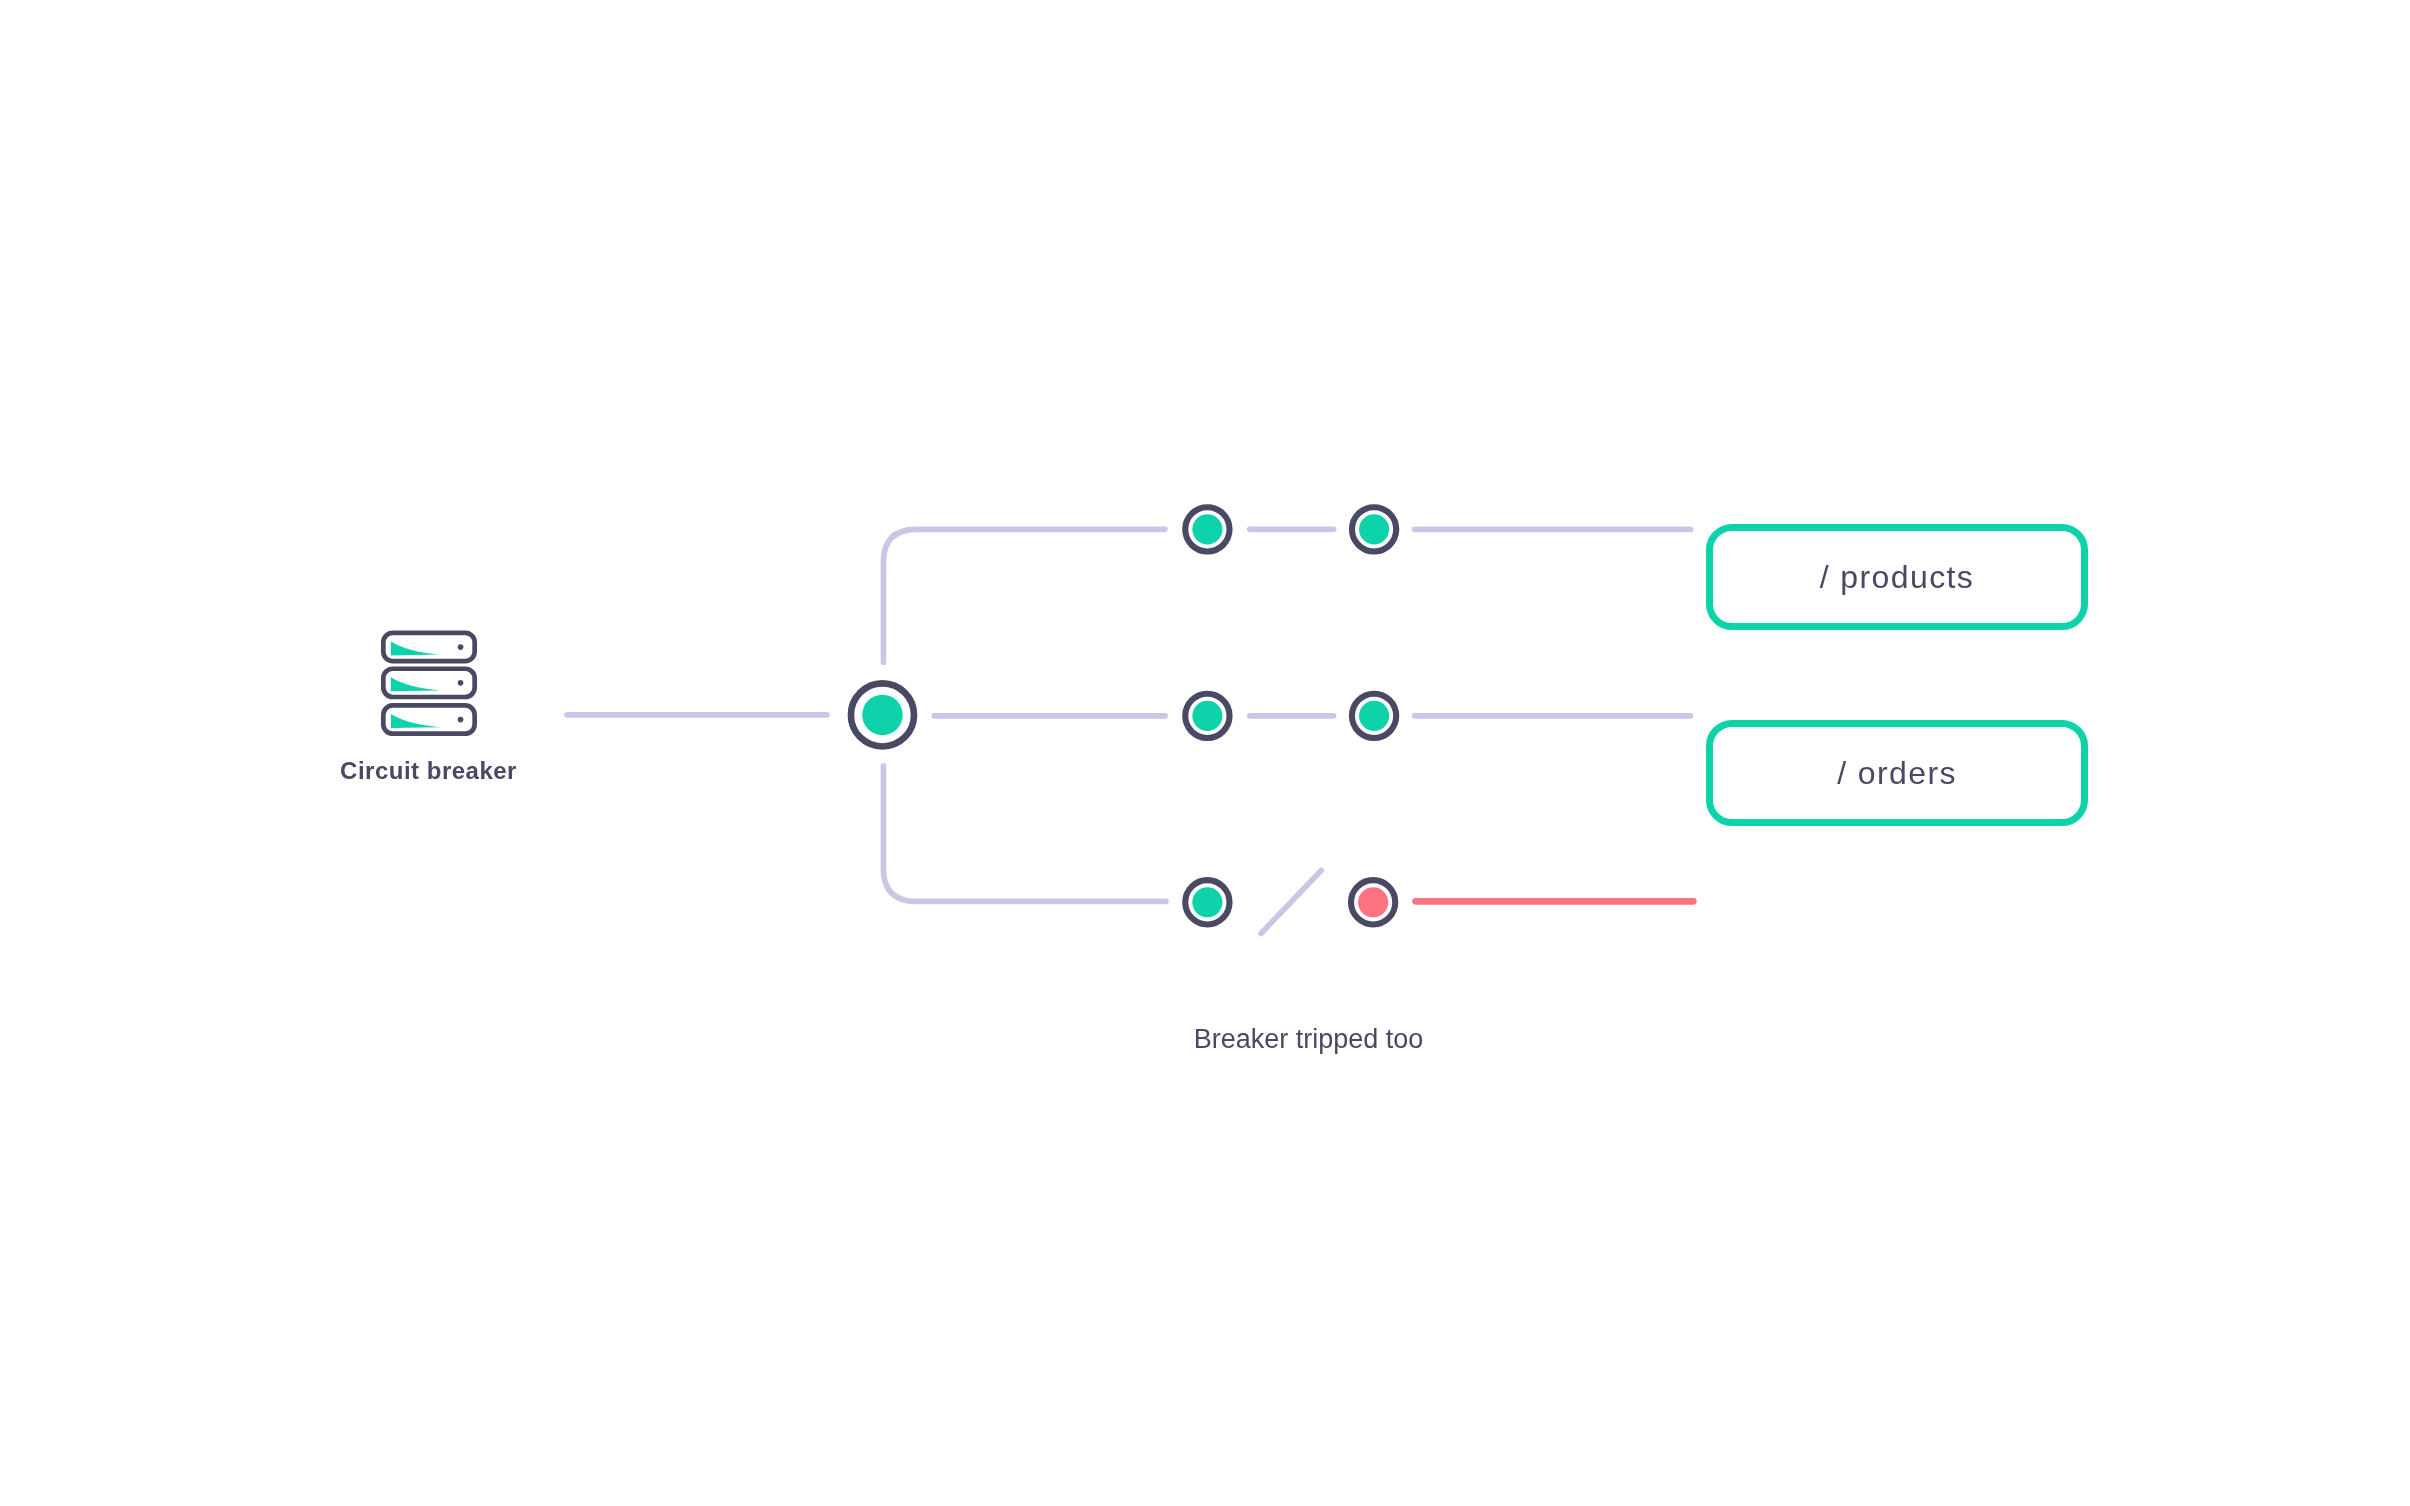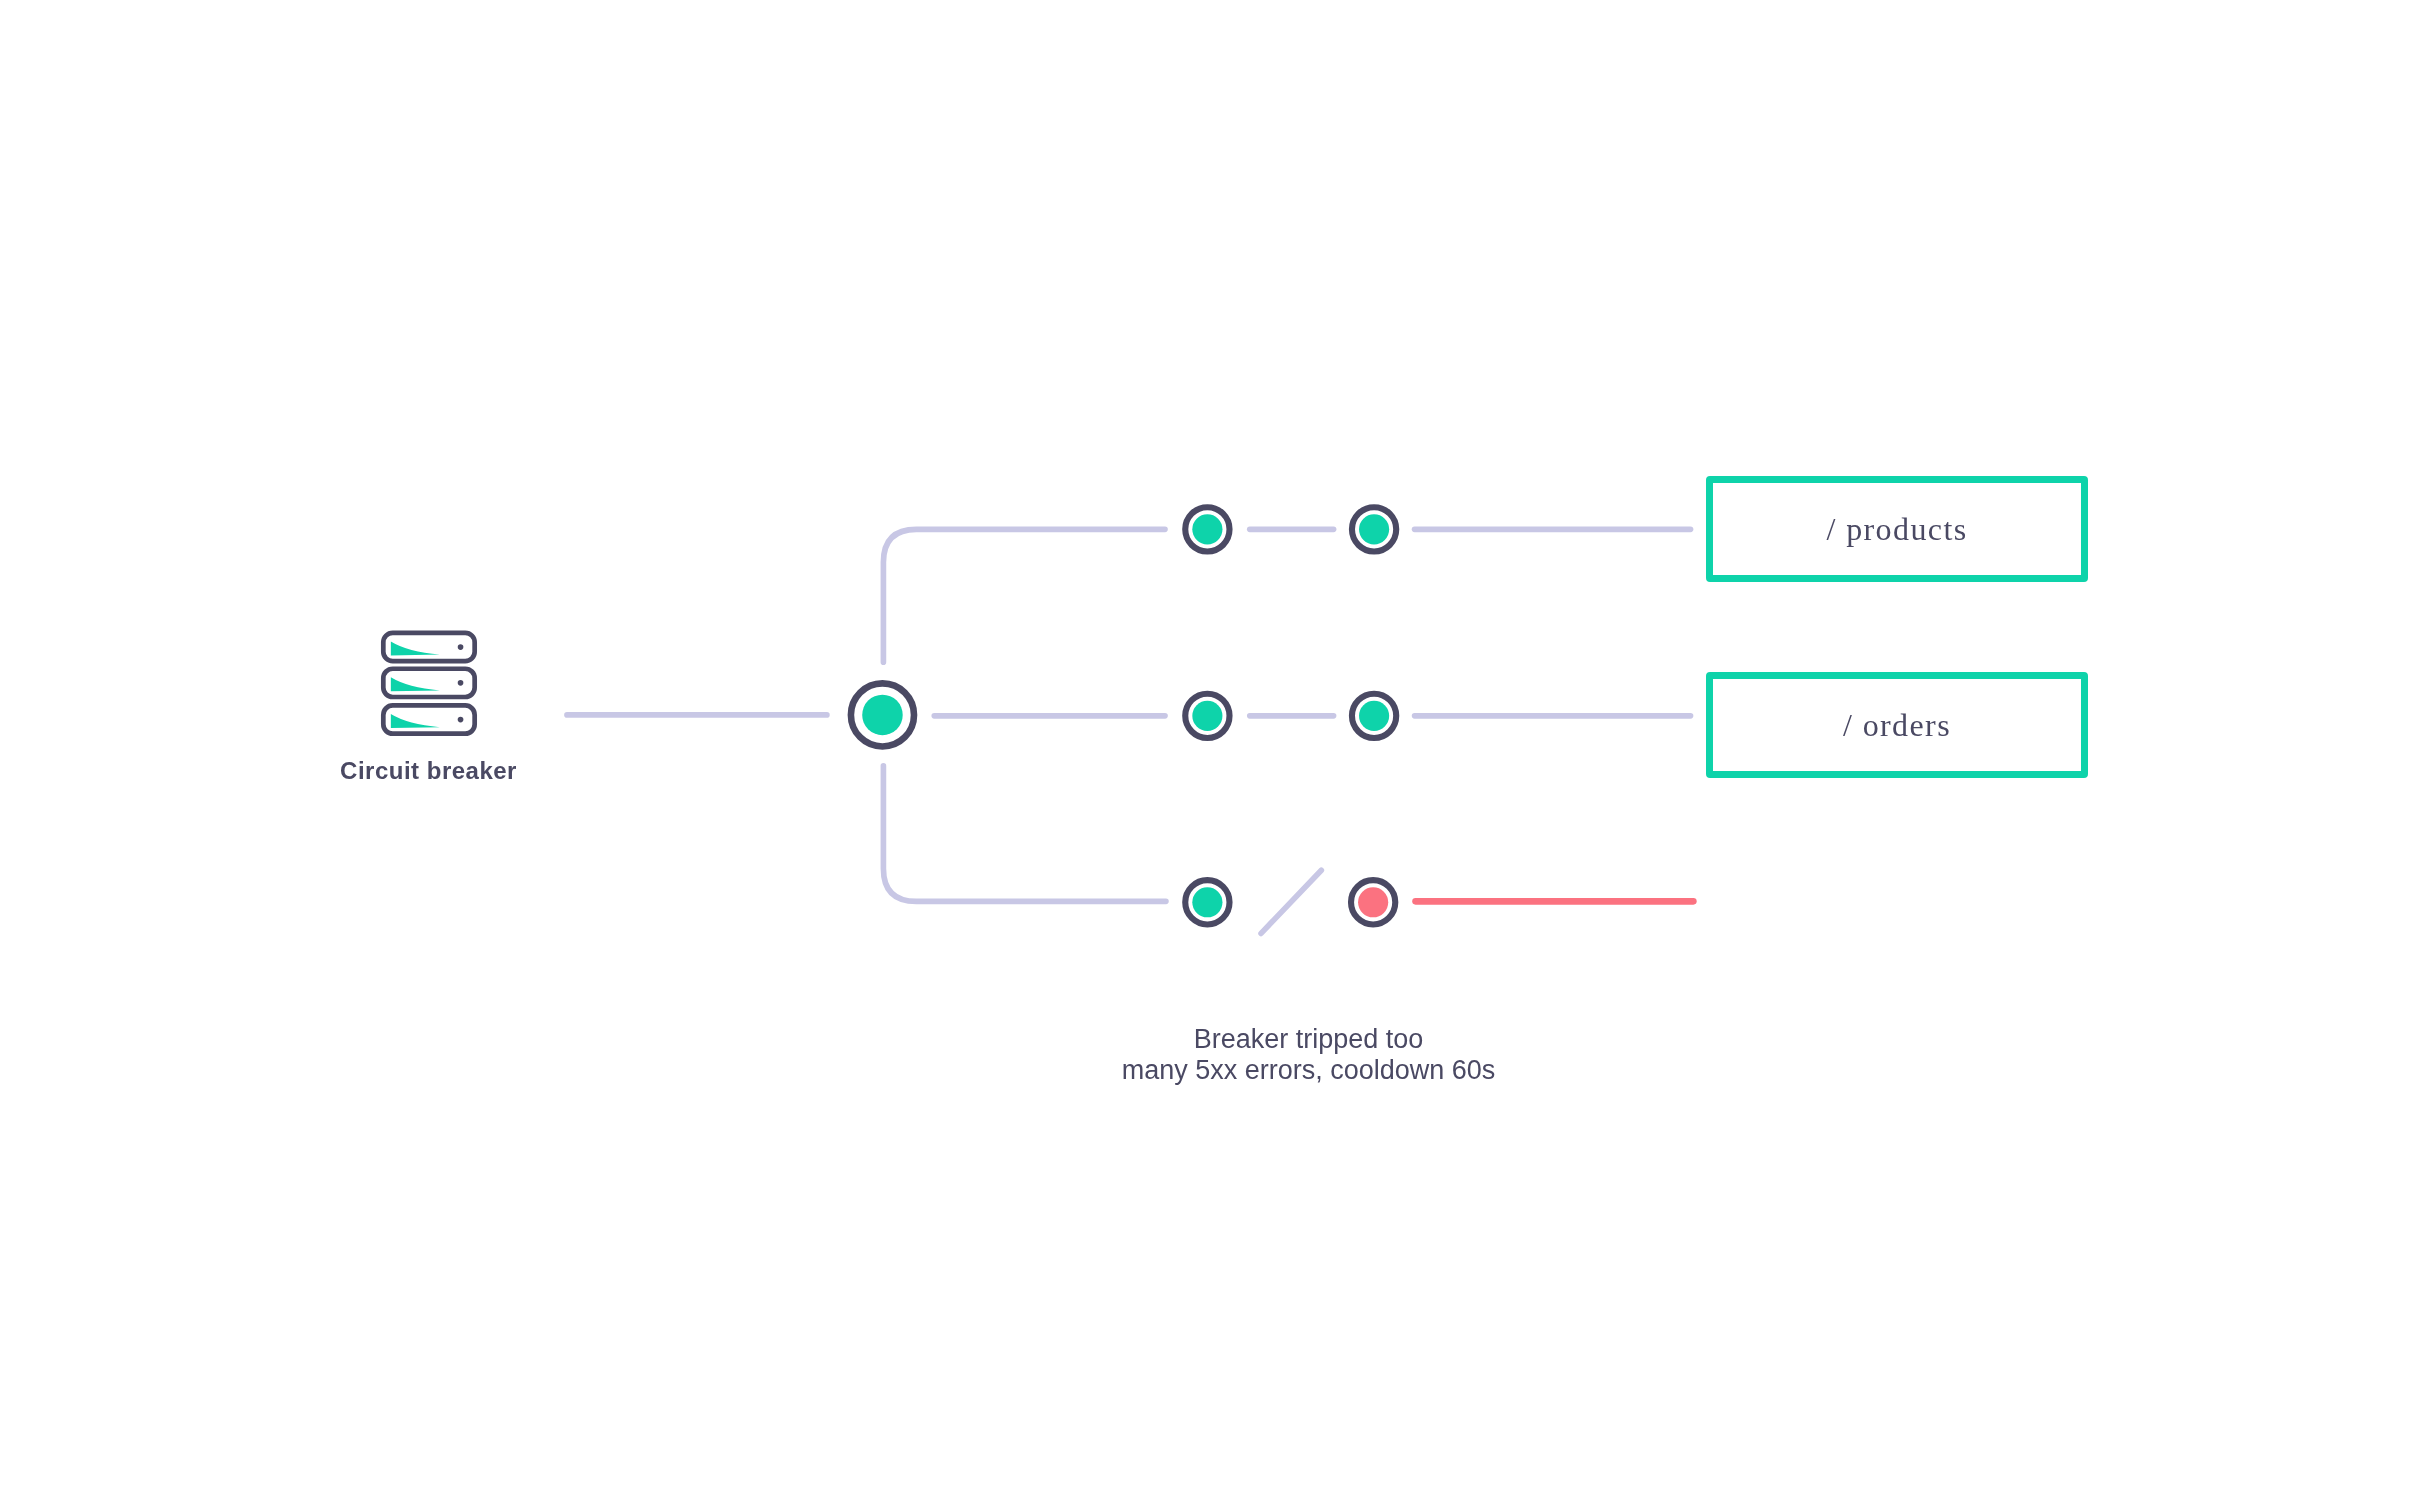--- a/index.html
+++ b/index.html
@@ -65,28 +65,29 @@
     font-weight: bold;
     letter-spacing: 0.5px;
     color: var(--ink);
   }
   .endpoint-box {
     position: absolute;
     left: 1706px;
     width: 382px;
     height: 106px;
     background: #ffffff;
-    border-radius: 4px;
+    border-radius: 26px;
     display: flex;
     align-items: center;
     justify-content: center;
-    font-family: Liberation Serif, serif;
+    font-family: Liberation Sans, sans-serif;
     font-size: 32px;
     letter-spacing: 1.4px;
     color: var(--ink);
+    margin-top: 48px;
   }
   .endpoint-healthy { border: 7.5px solid var(--healthy); }
   .endpoint-tripped { border: 7.5px solid var(--tripped); }
   .endpoint-products { top: 476px; }
   .endpoint-orders { top: 672px; }
   .endpoint-recommendations { top: 849px; }
 
   .breaker-note {
     position: absolute;
     left: 1073px;
@@ -171,17 +172,16 @@
 
   <div class="endpoint-box endpoint-healthy endpoint-products">
     <span>/ products</span>
   </div>
   <div class="endpoint-box endpoint-healthy endpoint-orders">
     <span>/ orders</span>
   </div>
 
   <div class="breaker-note">
     <div>Breaker tripped too</div>
-    <div>many 5xx errors, cooldown 60s</div>
   </div>
 
 </div>
 
 
 </body></html>

